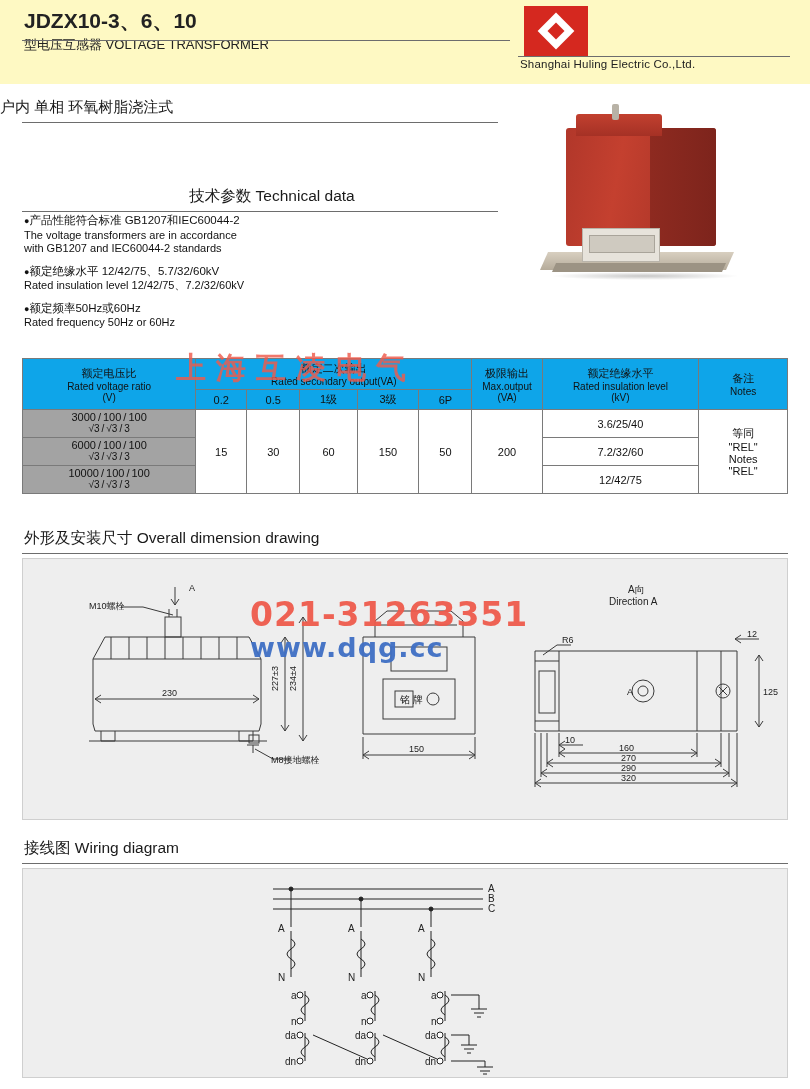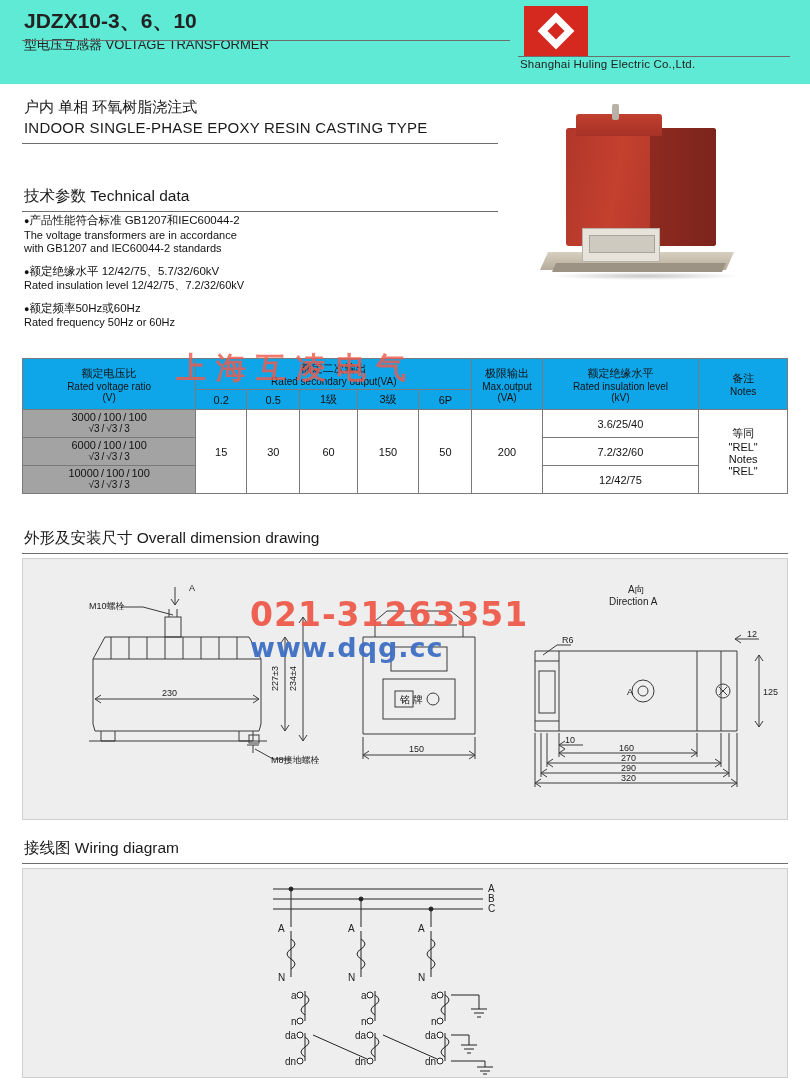--- a/index.html
+++ b/index.html
@@ -11,21 +11,21 @@
     font-family: "Liberation Sans", sans-serif;
     color: #1a1a1a;
     position: relative;
     overflow: hidden;
   }
   .page { position: relative; width: 810px; height: 1089px; }
 
   
   .header {
     position: absolute; left: 0; top: 0; width: 810px; height: 84px;
-    background: #5eead4;
+    background: #fef9c3;
   }
   .header-left {
     position: absolute; left: 0; top: 6px; width: 520px; height: 66px;
   }
   .title-main {
     font-size: 21px; font-weight: bold; color: #222; letter-spacing: 0px;
     padding-left: 24px; line-height: 30px;
   }
   .title-sub {
     font-size: 13px; color: #222; padding-left: 24px; line-height: 18px;
@@ -58,25 +58,25 @@
     letter-spacing: 0.2px;
   }
   .logo-underline {
     position: absolute; left: 4px; top: 52px; width: 272px; height: 1px; background:#6d6d6d;
   }
   .h-line { height: 1px; background:#6d6d6d; margin: 3px 22px 0 22px; }
 
   .intro {
     position: absolute; left: 0; top: 96px; width: 520px;
   }
-  .intro .l1 { font-size: 15px; padding-left: 24px; line-height: 21px; }
+  .intro .l1 { font-size: 15px; line-height: 21px; }
   .intro .l2 { font-size: 15px; padding-left: 24px; line-height: 21px; letter-spacing: 0.2px;}
 
   .tech-head { position: absolute; left: 0; top: 186px; width: 520px; }
-  .tech-head .t { font-size: 15.5px; padding-left: 24px; }
+  .tech-head .t { font-size: 15.5px; padding-left: 24px; text-align: center; }
   .bullets {
     position: absolute; left: 24px; top: 214px; width: 340px;
     font-size: 11px; line-height: 13.5px; color: #111;
   }
   .bullet { margin-bottom: 9px; }
   .bullet .dot { font-size: 9px; }
   .bullet .cn { font-size: 11.5px; }
 
   
   .photo {
@@ -184,21 +184,20 @@
       <div class="logo-red">
         <div class="logo-diamond"></div>
       </div>
       <div class="logo-underline"></div>
       <div class="logo-en">Shanghai Huling Electric Co.,Ltd.</div>
     </div>
   </div>
 
   <div class="intro">
     <div class="l1">户内  单相  环氧树脂浇注式</div>
-    <div class="l2">INDOOR SINGLE-PHASE EPOXY RESIN CASTING TYPE</div>
     <div class="h-line" style="margin-top:5px;"></div>
   </div>
 
   <div class="tech-head">
     <div class="t">技术参数  Technical data</div>
     <div class="h-line" style="margin-top:4px;"></div>
   </div>
 
   <div class="bullets">
     <div class="bullet">

